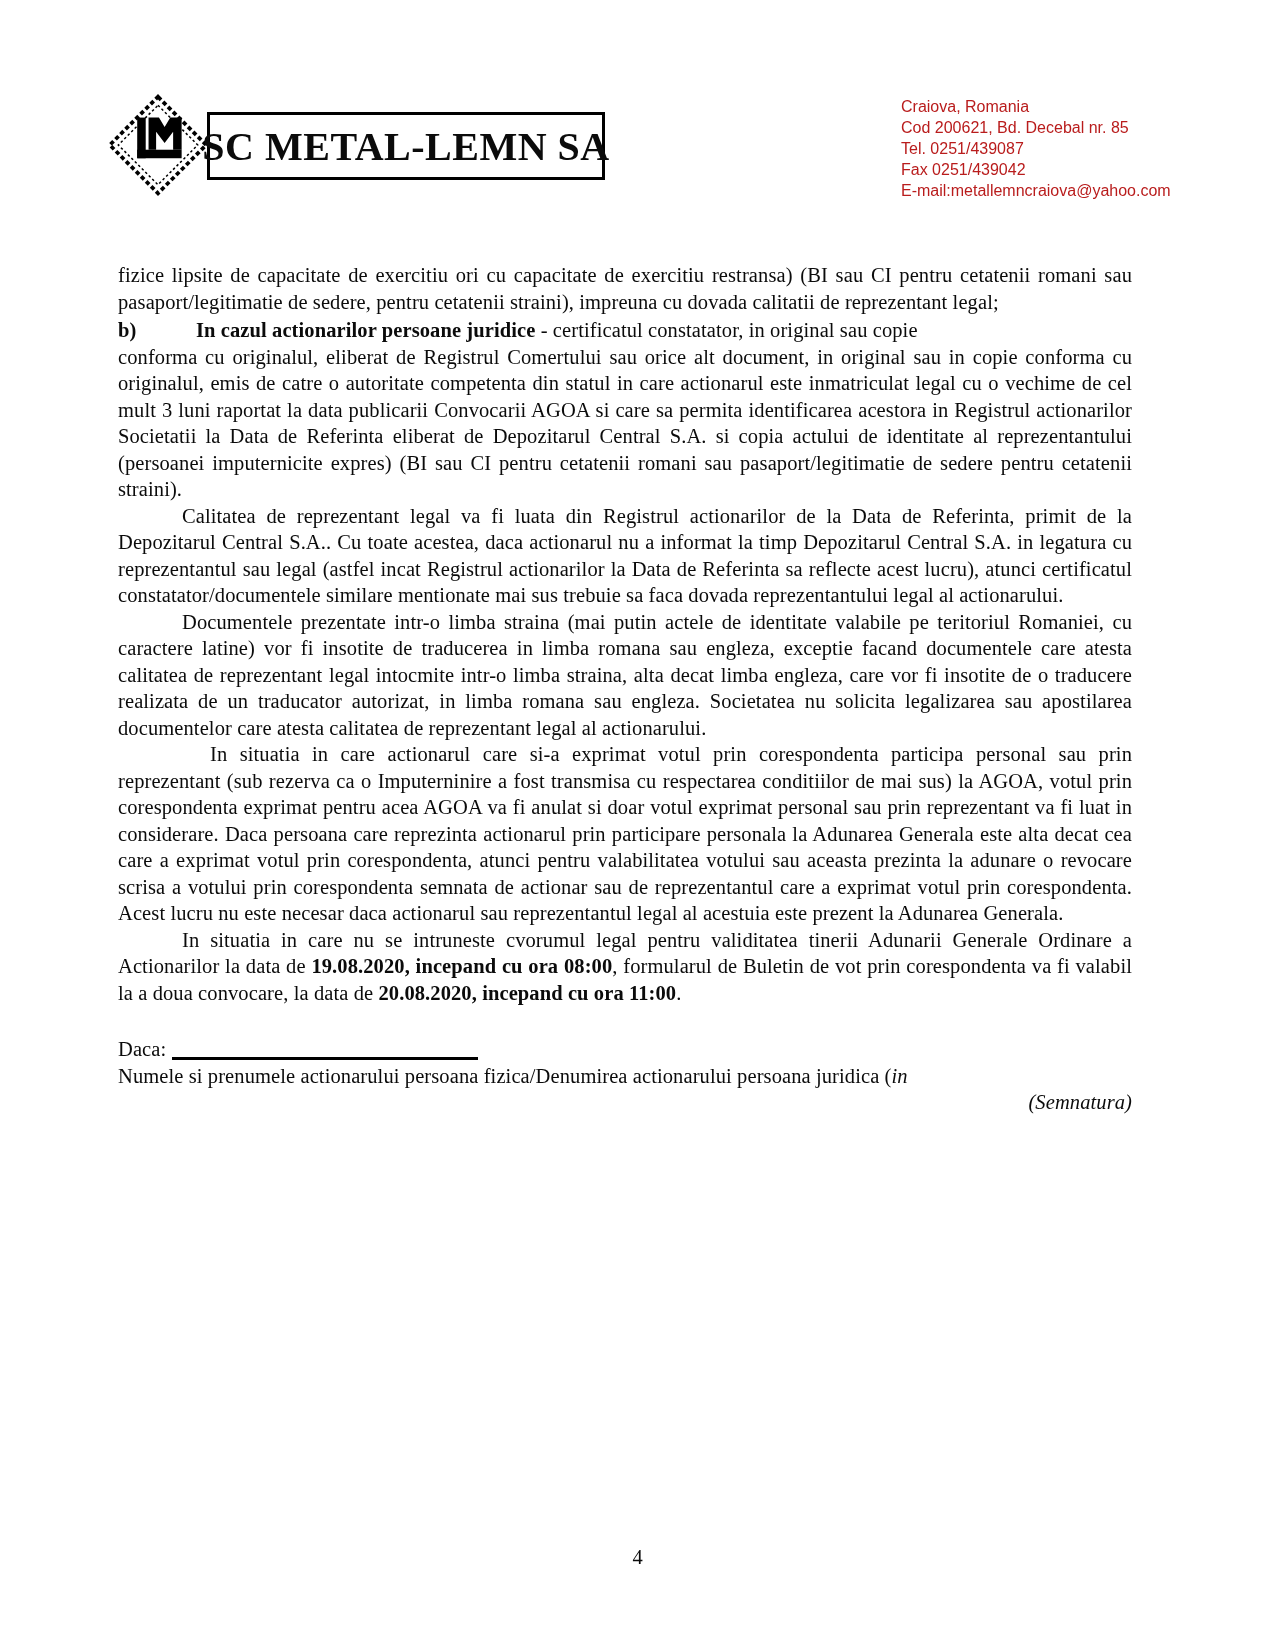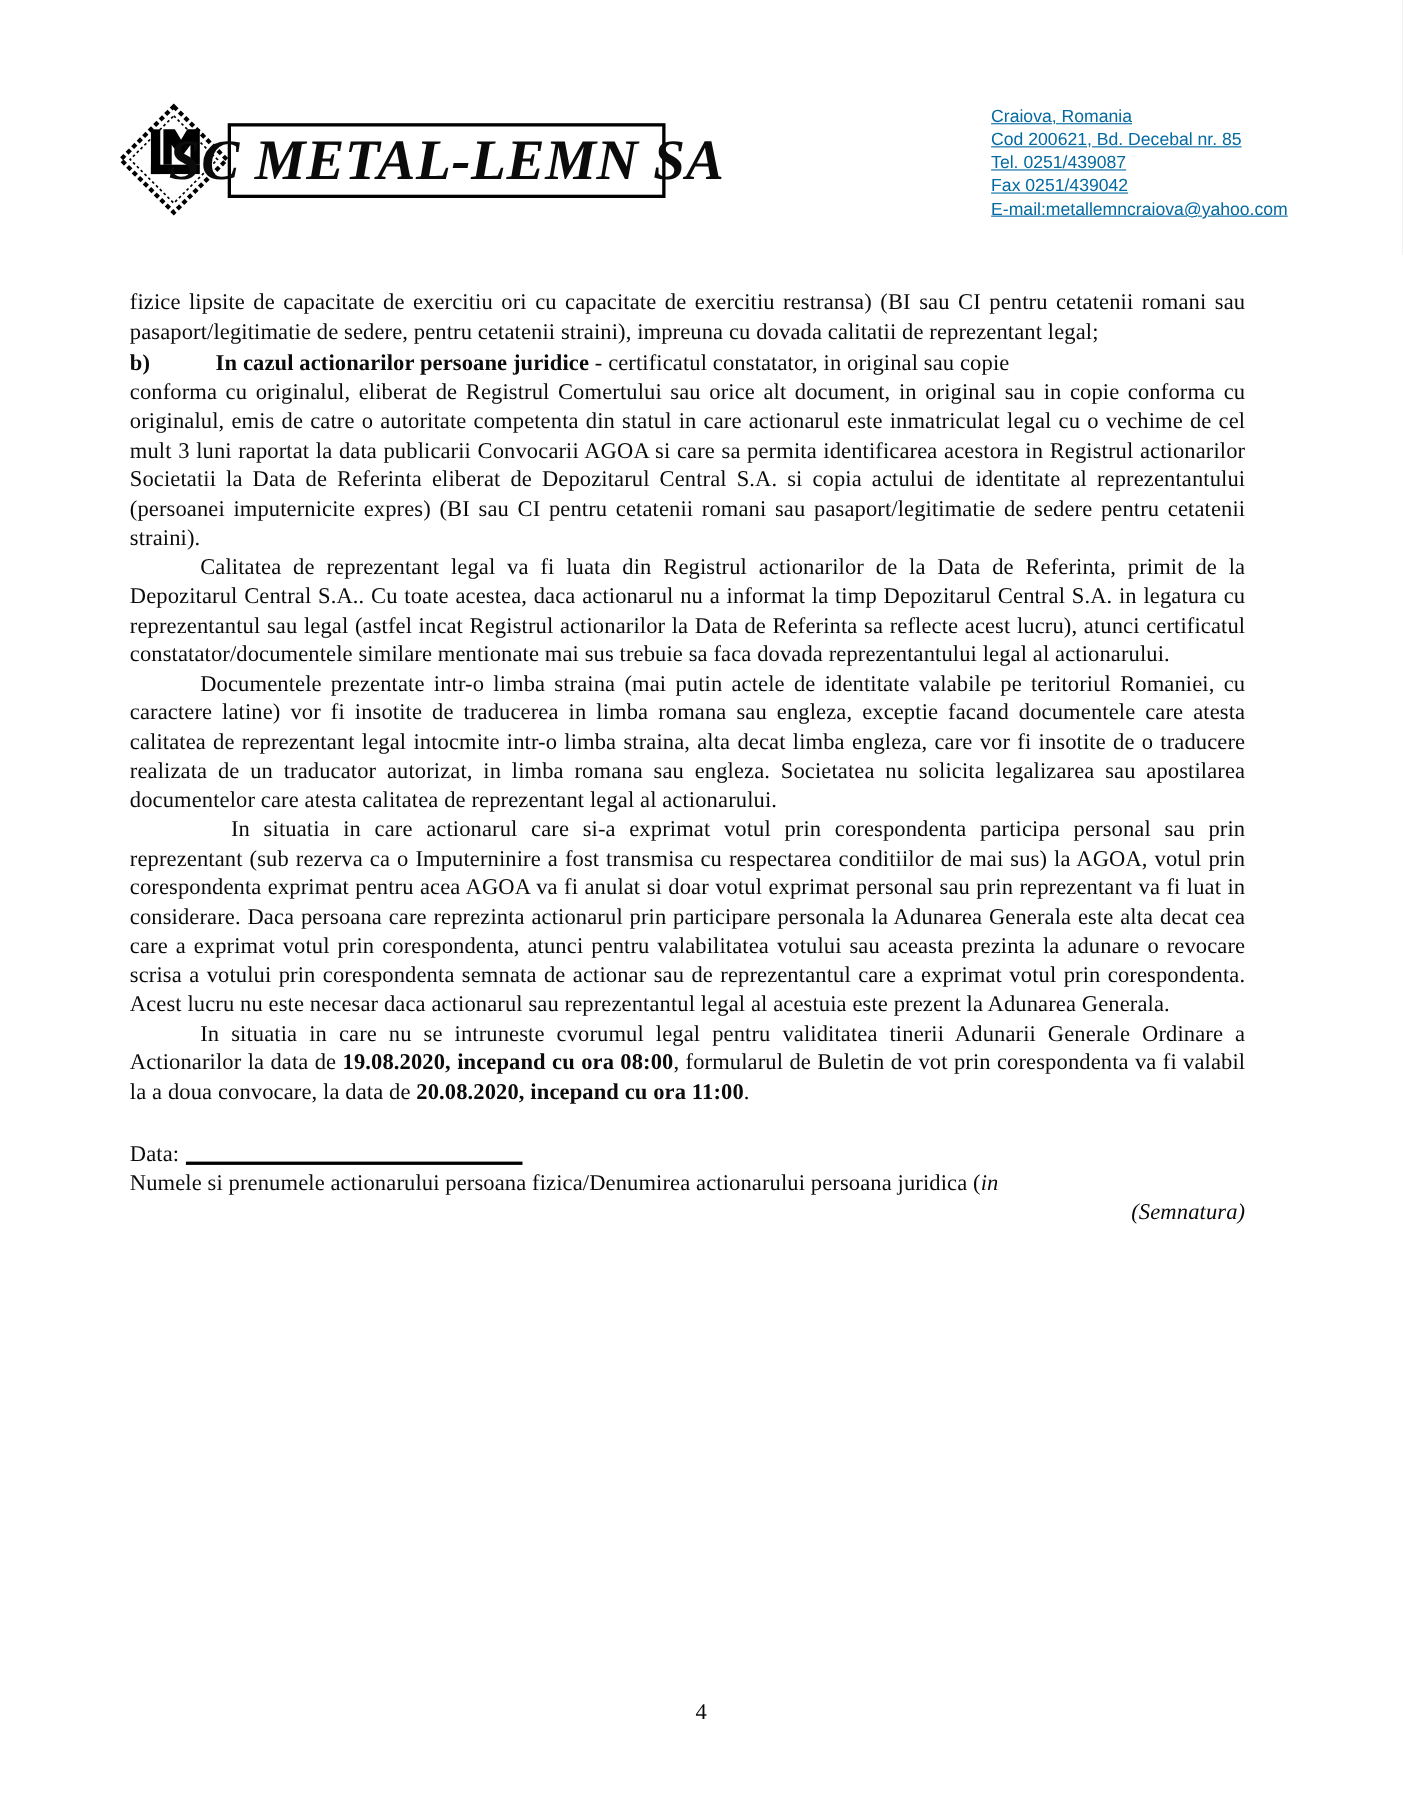--- a/index.html
+++ b/index.html
@@ -8,23 +8,23 @@
   body { width:1275px; height:1650px; position:relative;
          font-family:"Liberation Serif", serif; color:#0b0b0b; }
   .page { position:absolute; inset:0; background:#ffffff; overflow:hidden; }
 
   
   .hdr { position:absolute; left:0; top:0; width:100%; height:230px; }
   .logo { position:absolute; left:106px; top:93px; width:104px; height:104px; }
   .logo svg { display:block; width:100%; height:100%; }
   .company-box { position:absolute; left:207px; top:112px; width:398px; height:68px;
                  border:3px solid #000; display:flex; align-items:center; justify-content:center; }
-  .company-name { font-weight:bold; font-size:52px; letter-spacing:0.5px; white-space:nowrap;font-style:italic; }
+  .company-name { font-weight:bold; font-size:40px; letter-spacing:0.5px; white-space:nowrap; }
   .address { position:absolute; left:901px; top:96px;
-             font-family:"Liberation Sans", sans-serif; font-size:16px; line-height:21px; color:#0369a1;text-decoration:underline; }
+             font-family:"Liberation Sans", sans-serif; font-size:16px; line-height:21px; color:#b91c1c; }
   .address div { white-space:nowrap; }
 
   
   .doc { position:absolute; left:118px; top:262px; width:1014px;
          font-size:20.5px; line-height:26.5px; text-align:justify; letter-spacing:0.1px; }
   .doc p { margin:0; }
   .hang { margin-left:78px; }
   .item-b { display:flex; margin-top:2px; text-align:left; }
   .item-b .marker { width:78px; flex:0 0 78px; font-weight:bold; }
   .p-cert   { margin-top:13px; }
@@ -88,21 +88,21 @@
     <p class="hang p-cert">conforma cu originalul, eliberat de Registrul Comertului sau orice alt document, in original sau in copie conforma cu originalul, emis de catre o autoritate competenta din statul in care actionarul este inmatriculat legal cu o vechime de cel mult 3 luni raportat la data publicarii Convocarii AGOA si care sa permita identificarea acestora in Registrul actionarilor Societatii la Data de Referinta eliberat de Depozitarul Central S.A. si copia actului de identitate al reprezentantului (persoanei imputernicite expres) (BI sau CI pentru cetatenii romani sau pasaport/legitimatie de sedere pentru cetatenii straini).</p>
 
     <p class="p-cal">Calitatea de reprezentant legal va fi luata din Registrul actionarilor de la Data de Referinta, primit de la Depozitarul Central S.A.. Cu toate acestea, daca actionarul nu a informat la timp Depozitarul Central S.A. in legatura cu reprezentantul sau legal (astfel incat Registrul actionarilor la Data de Referinta sa reflecte acest lucru), atunci certificatul constatator/documentele similare mentionate mai sus trebuie sa faca dovada reprezentantului legal al actionarului.</p>
 
     <p class="p-doc">Documentele prezentate intr-o limba straina (mai putin actele de identitate valabile pe teritoriul Romaniei, cu caractere latine) vor fi insotite de traducerea in limba romana sau engleza, exceptie facand documentele care atesta calitatea de reprezentant legal intocmite intr-o limba straina, alta decat limba engleza, care vor fi insotite de o traducere realizata de un traducator autorizat, in limba romana sau engleza. Societatea nu solicita legalizarea sau apostilarea documentelor care atesta calitatea de reprezentant legal al actionarului.</p>
 
     <p class="p-vot">In situatia in care actionarul care si-a exprimat votul prin corespondenta participa personal sau prin reprezentant (sub rezerva ca o Imputerninire a fost transmisa cu respectarea conditiilor de mai sus) la AGOA, votul prin corespondenta exprimat pentru acea AGOA va fi anulat si doar votul exprimat personal sau prin reprezentant va fi luat in considerare. Daca persoana care reprezinta actionarul prin participare personala la Adunarea Generala este alta decat cea care a exprimat votul prin corespondenta, atunci pentru valabilitatea votului sau aceasta prezinta la adunare o revocare scrisa a votului prin corespondenta semnata de actionar sau de reprezentantul care a exprimat votul prin corespondenta. Acest lucru nu este necesar daca actionarul sau reprezentantul legal al acestuia este prezent la Adunarea Generala.</p>
 
     <p class="p-cvorum"><span>In situatia in care nu se intruneste cvorumul legal pentru validitatea tinerii Adunarii Generale Ordinare a Actionarilor la data de </span><b>19.08.2020, incepand cu ora 08:00</b><span>, formularul de Buletin de vot prin corespondenta va fi valabil la a doua convocare, la data de </span><b>20.08.2020, incepand cu ora 11:00</b><span>.</span></p>
 
-    <div class="data-row"><span>Data:</span><span class="fill-line"></span></div>
+    <div class="data-row"><span>Daca:</span><span class="fill-line"></span></div>
 
     <p class="name-row"><span>Numele si prenumele actionarului persoana fizica/Denumirea actionarului persoana juridica (</span><i>in</i></p>
 
 
     <p class="sig-row"><i>(Semnatura)</i></p>
 
   </div>
 
   <div class="page-num">4</div>
 

